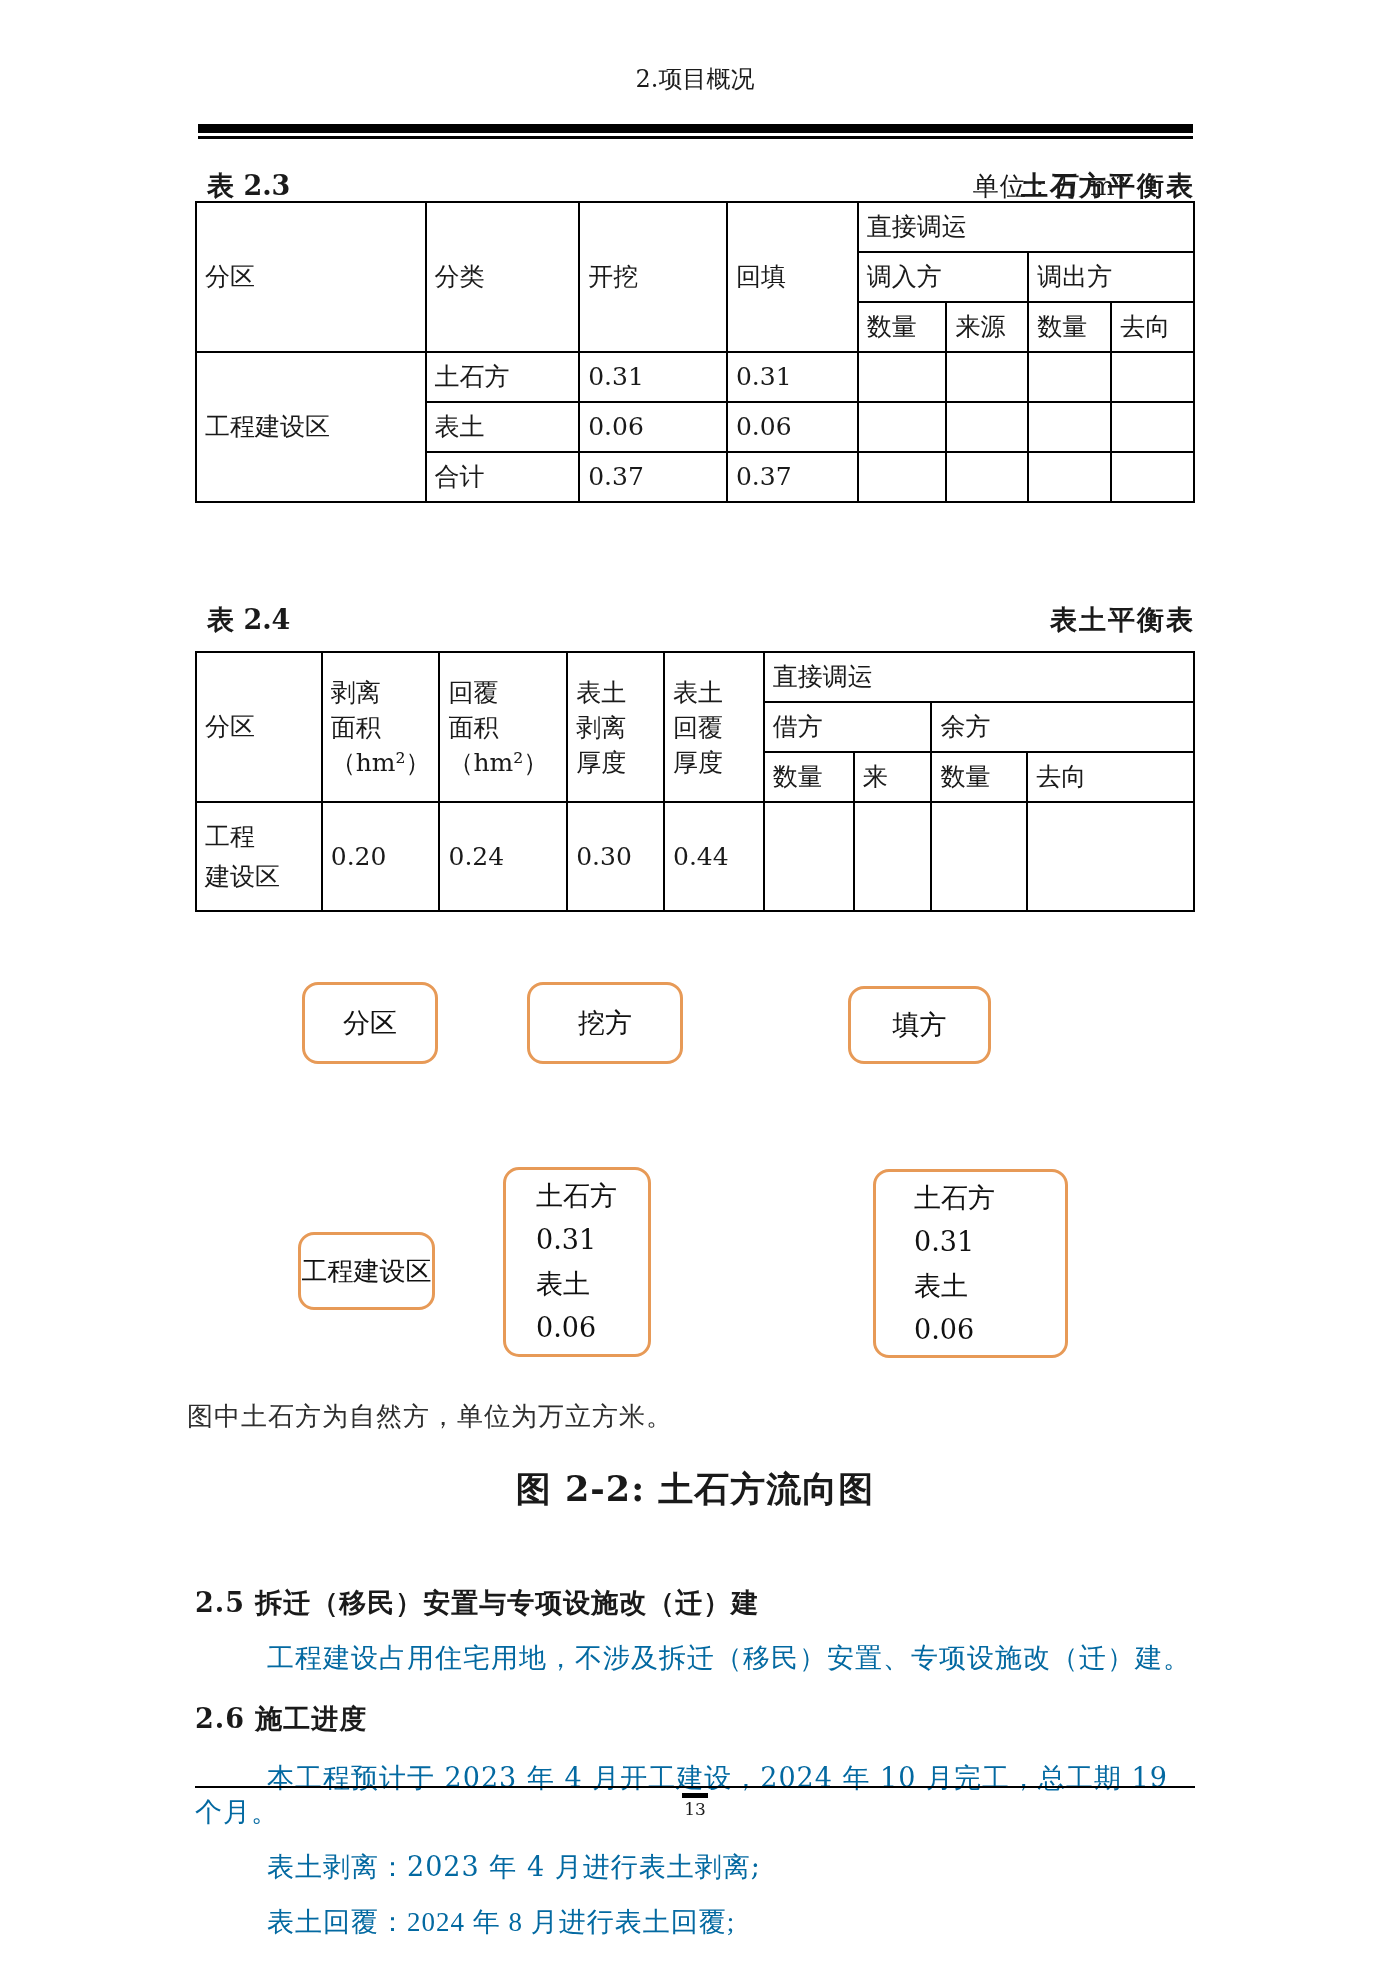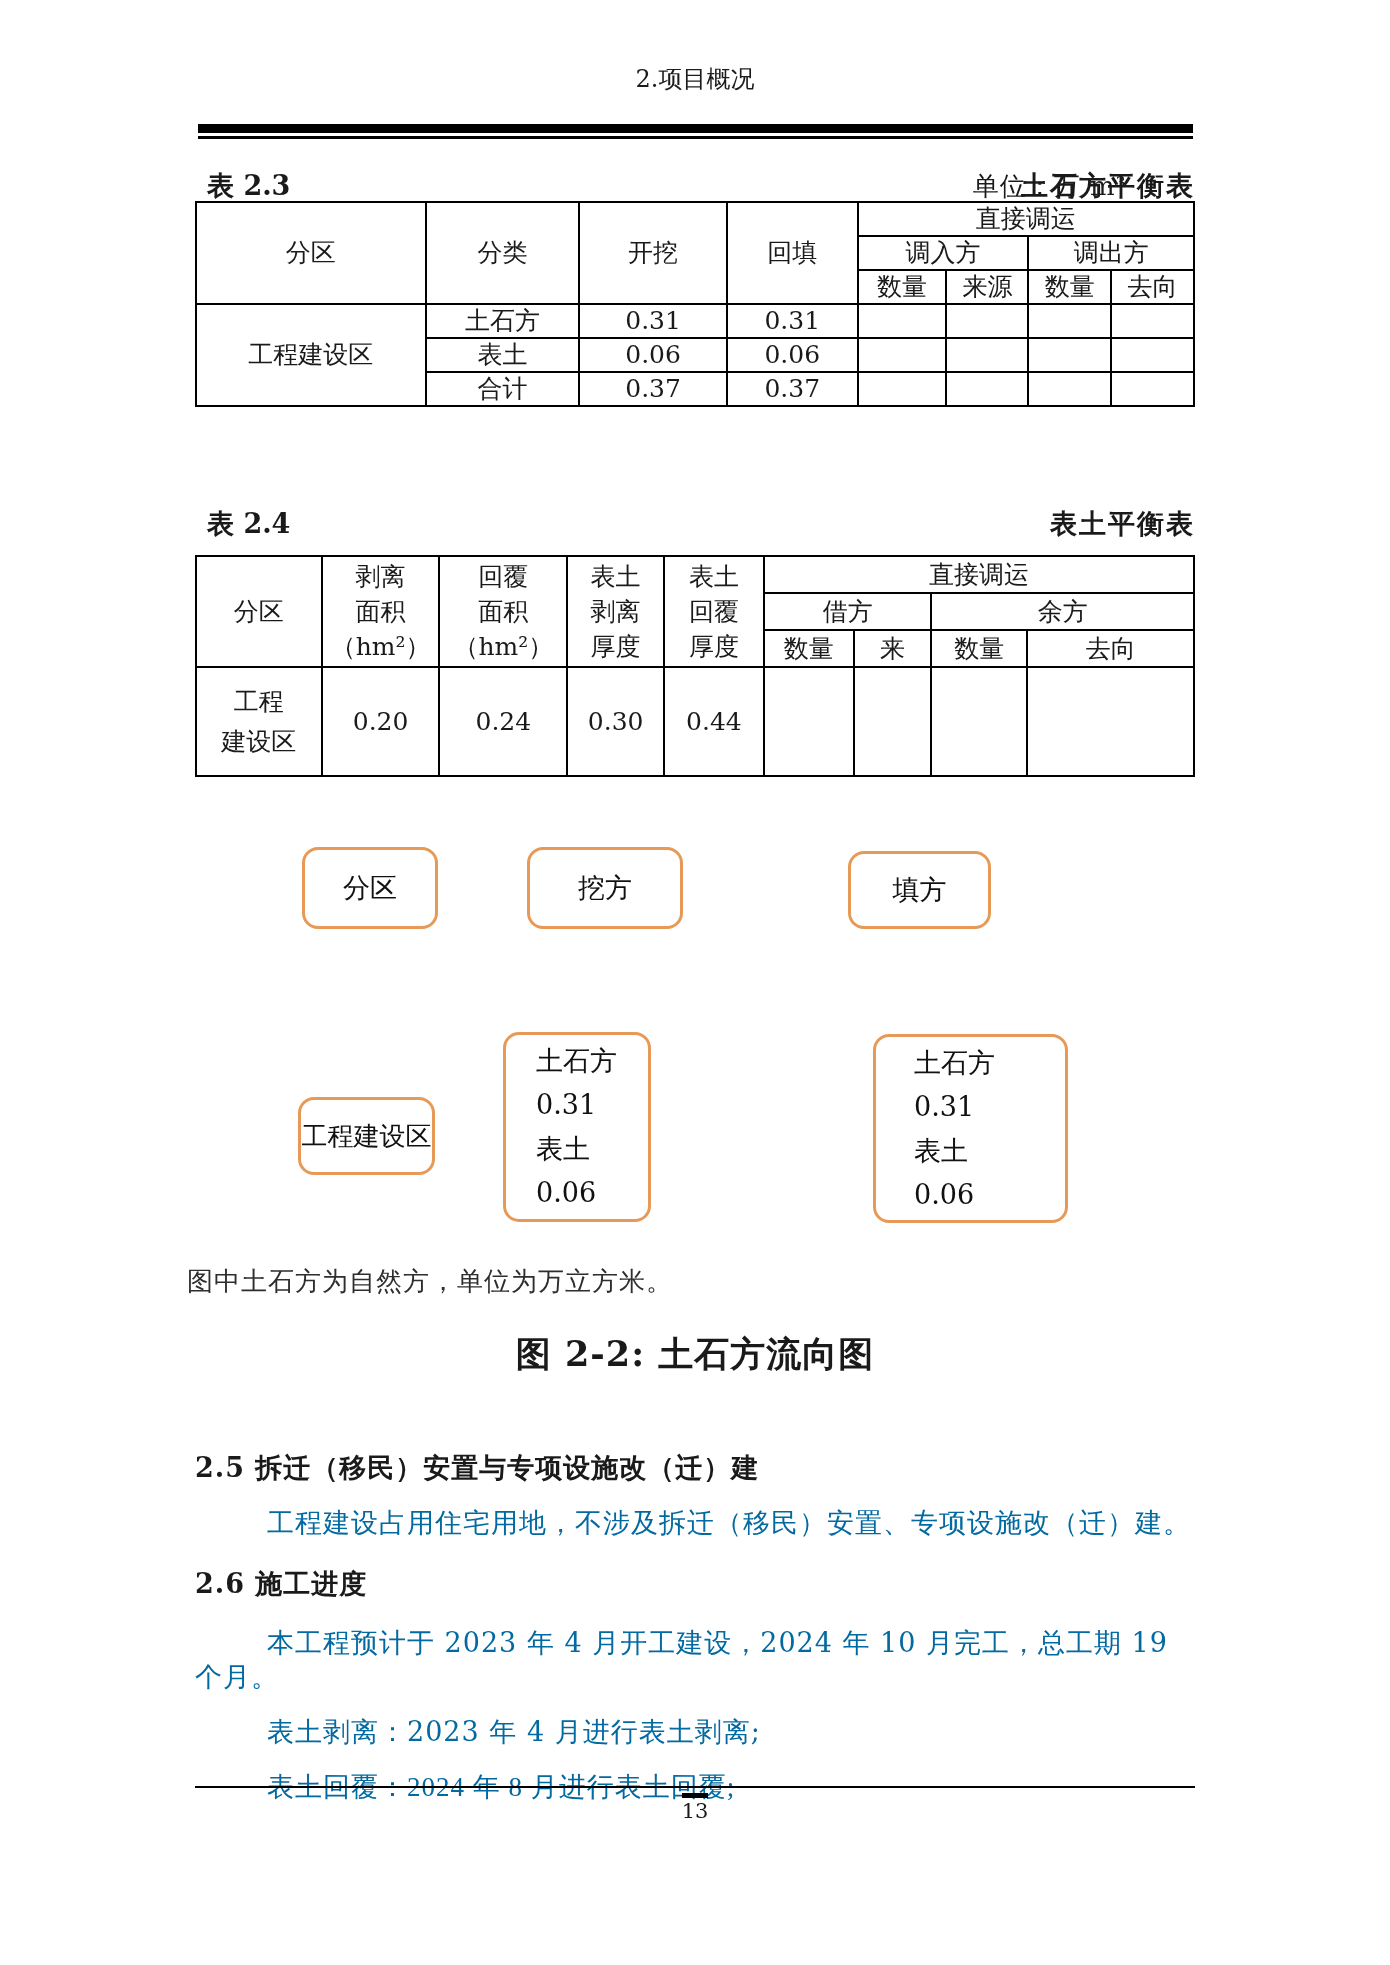--- a/index.html
+++ b/index.html
@@ -18,22 +18,22 @@
   .content { width:1000px; margin:0 auto; }
 
   
   .table-title-row { position:relative; margin-top:30px; height:34px; line-height:34px; text-align:right; }
   .table-title-row .tlabel { position:absolute; left:12px; font-weight:bold; font-size:27px; }
   .table-title-row .ttitle { font-weight:bold; font-size:27px; letter-spacing:2px; }
   .table-title-row .tunit { position:absolute; right:68px; font-size:26px; font-weight:normal; letter-spacing:1px; }
 
   
   table { border-collapse:collapse; width:100%; table-layout:fixed; }
-  td, th { border:2px solid #000; text-align:center; vertical-align:middle;
-           font-size:25px; font-weight:normal; padding:0; line-height:32px; }
+  td, th { border:2px solid #000; vertical-align:middle;
+           font-size:25px; font-weight:normal; padding:8px; line-height:32px; }
   .t23 { margin-top:-2px; }
   .t23 td, .t23 th { height:34px; }
   .t24 { margin-top:14px; }
   .t24 .hrow td { height:37px; }
   .t24 .drow td { height:109px; }
   .cell-lines span { display:block; line-height:35px; }
   .t24 .drow .cell-lines span { line-height:40px; }
 
   
   .diagram { position:relative; height:378px; margin-top:70px; }
@@ -62,21 +62,21 @@
   .body-p { font-size:27px; line-height:34px; text-indent:72px; letter-spacing:1px; color:#0369a1; }
   .p25 { margin-top:20px; }
   .p1  { margin-top:24px; }
   .p2  { margin-top:21px; }
   .p3  { margin-top:21px;font-family:Liberation Serif, serif; }
 
   
   .footer { position:absolute; left:195px; top:1786px; width:1000px; }
   .footer .fline { height:2px; background:#000; }
   .footer .fdash { width:26px; height:5px; background:#000; margin:5px auto 0; }
-  .footer .fnum  { text-align:center; font-size:21px; margin-top:1px; }
+  .footer .fnum  { text-align:center; font-size:17px; margin-top:1px; }
 </style>
 </head>
 <body>
 
 <div class="doc-header">2.项目概况</div>
 <div class="header-rule">
   <div class="thick"></div>
   <div class="gap"></div>
   <div class="thin"></div>
 </div>

